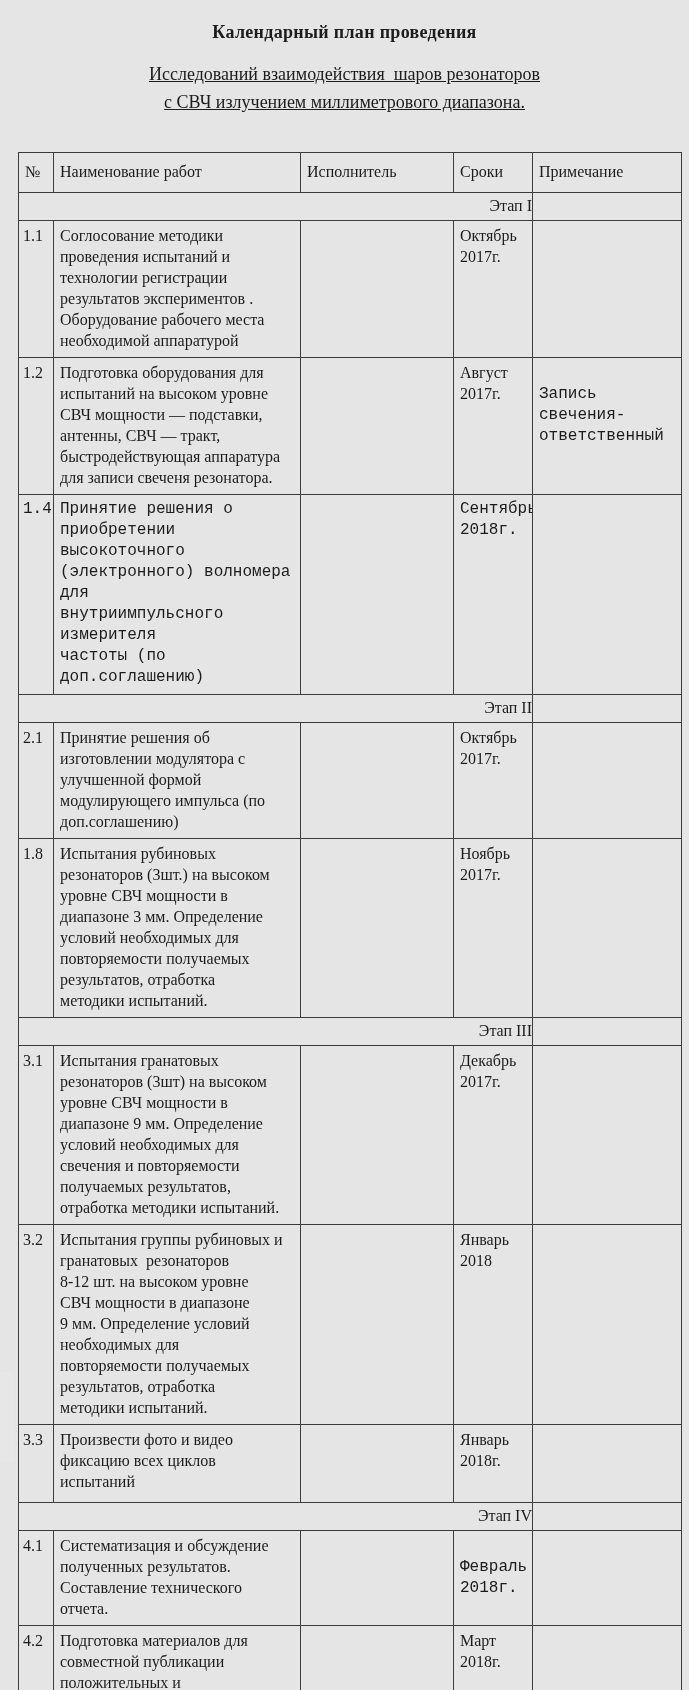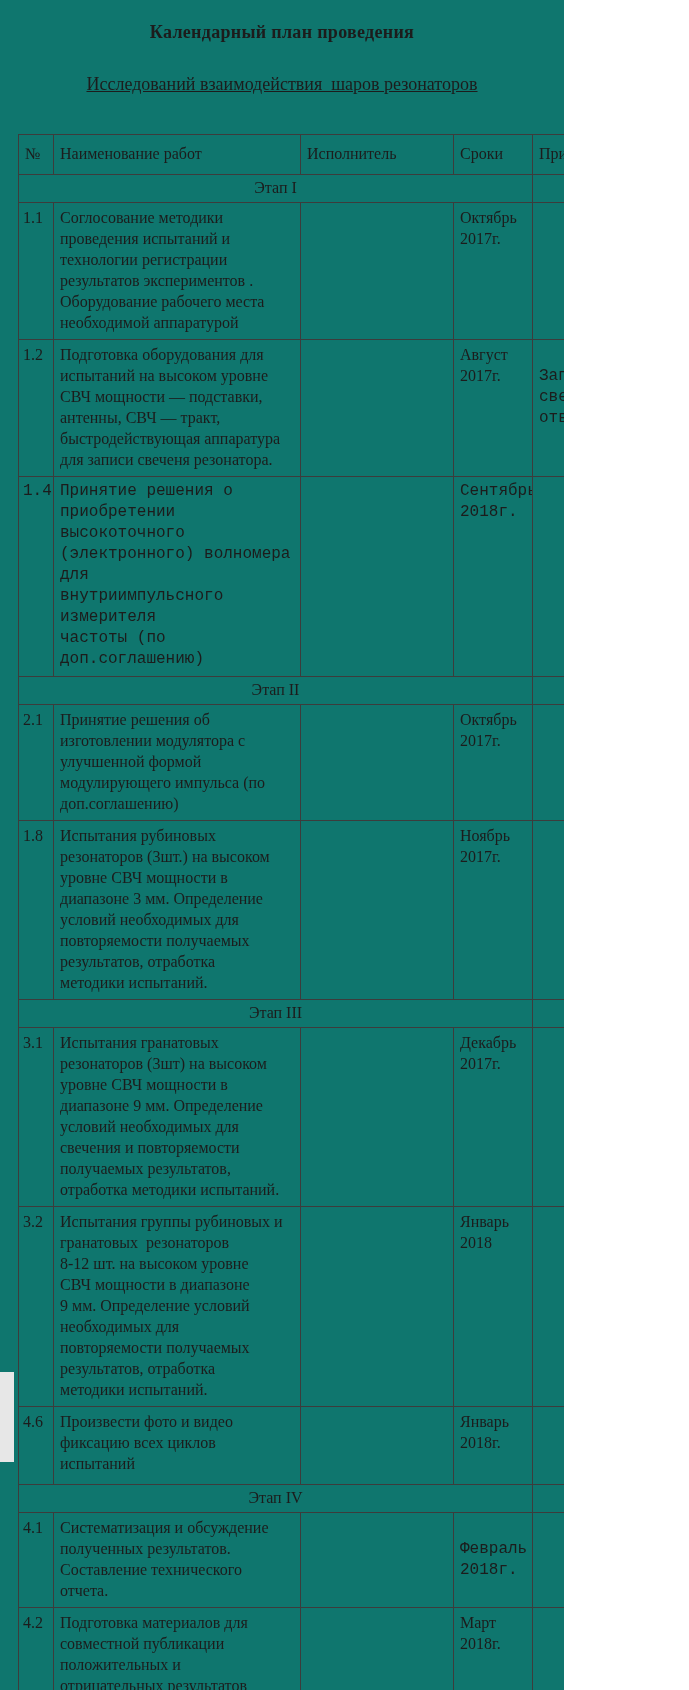--- a/index.html
+++ b/index.html
@@ -1,33 +1,33 @@
 <!DOCTYPE html>
 <html><head>
 <meta charset="utf-8">
 <style>
   html, body { margin: 0; padding: 0; background: #ffffff; }
   .page {
     position: relative;
-    width: 564px;
+    width: 689px;
     height: 1690px;
-    background: #0f766e;
+    background: #e5e5e5;
     font-family: "Liberation Serif", "DejaVu Serif", serif;
     color: #1c1c1c;
     overflow: hidden;
   }
   .title {
     text-align: center;
     font-size: 18px;
     font-weight: bold;
     padding-top: 22px;
     letter-spacing: 0.3px;
   }
   .subtitle {
-    margin-top: 27px;
+    margin-top: 17px;
     text-align: center;
     font-size: 18px;
     line-height: 28px;
   }
   .subtitle div {
     text-decoration: underline;
     white-space: pre-wrap;
   }
   table.schedule {
     border-collapse: collapse;
@@ -50,21 +50,21 @@
     padding: 4px 6px 6px 6px;
     white-space: pre-wrap;
     overflow: hidden;
   }
   .schedule th {
     padding: 8px 6px 10px 6px;
     height: 21px;
   }
   .schedule td.num { padding-left: 4px; padding-right: 18px; }
   .schedule tr.stage td {
-    text-align: center;
+    text-align: right;
     height: 16px;
     padding: 2px 0 4px 0;
   }
   .schedule tr.h66  { height: 66px; }
   .schedule tr.h126 { height: 126px; font-family: Liberation Mono, monospace; }
   .schedule tr.h78  { height: 78px; }
   .schedule td.pad-top { padding-top: 26px; font-family: Liberation Mono, monospace; }
   .artifact {
     position: absolute;
     left: 0;
@@ -76,20 +76,21 @@
 </style>
 </head>
 <body>
 
 <div class="page">
 
   <div class="title">Календарный план проведения</div>
 
   <div class="subtitle">
     <div>Исследований взаимодействия  шаров резонаторов</div>
+    <div>с СВЧ излучением миллиметрового диапазона.</div>
   </div>
 
   <table class="schedule">
     <colgroup>
       <col class="c-num">
         <col class="c-work">
         <col class="c-exec">
         <col class="c-date">
         <col class="c-note">
     </colgroup>
@@ -206,21 +207,21 @@
 необходимых для
 повторяемости получаемых
 результатов, отработка
 методики испытаний.</td>
         <td class="exec"></td>
         <td class="date">Январь
 2018</td>
         <td class="note"></td>
       </tr>
       <tr class="task h78">
-        <td class="num">4.6</td>
+        <td class="num">3.3</td>
         <td class="work">Произвести фото и видео
 фиксацию всех циклов
 испытаний</td>
         <td class="exec"></td>
         <td class="date">Январь
 2018г.</td>
         <td class="note"></td>
       </tr>
       <tr class="stage">
         <td colspan="4">Этап IV</td>

